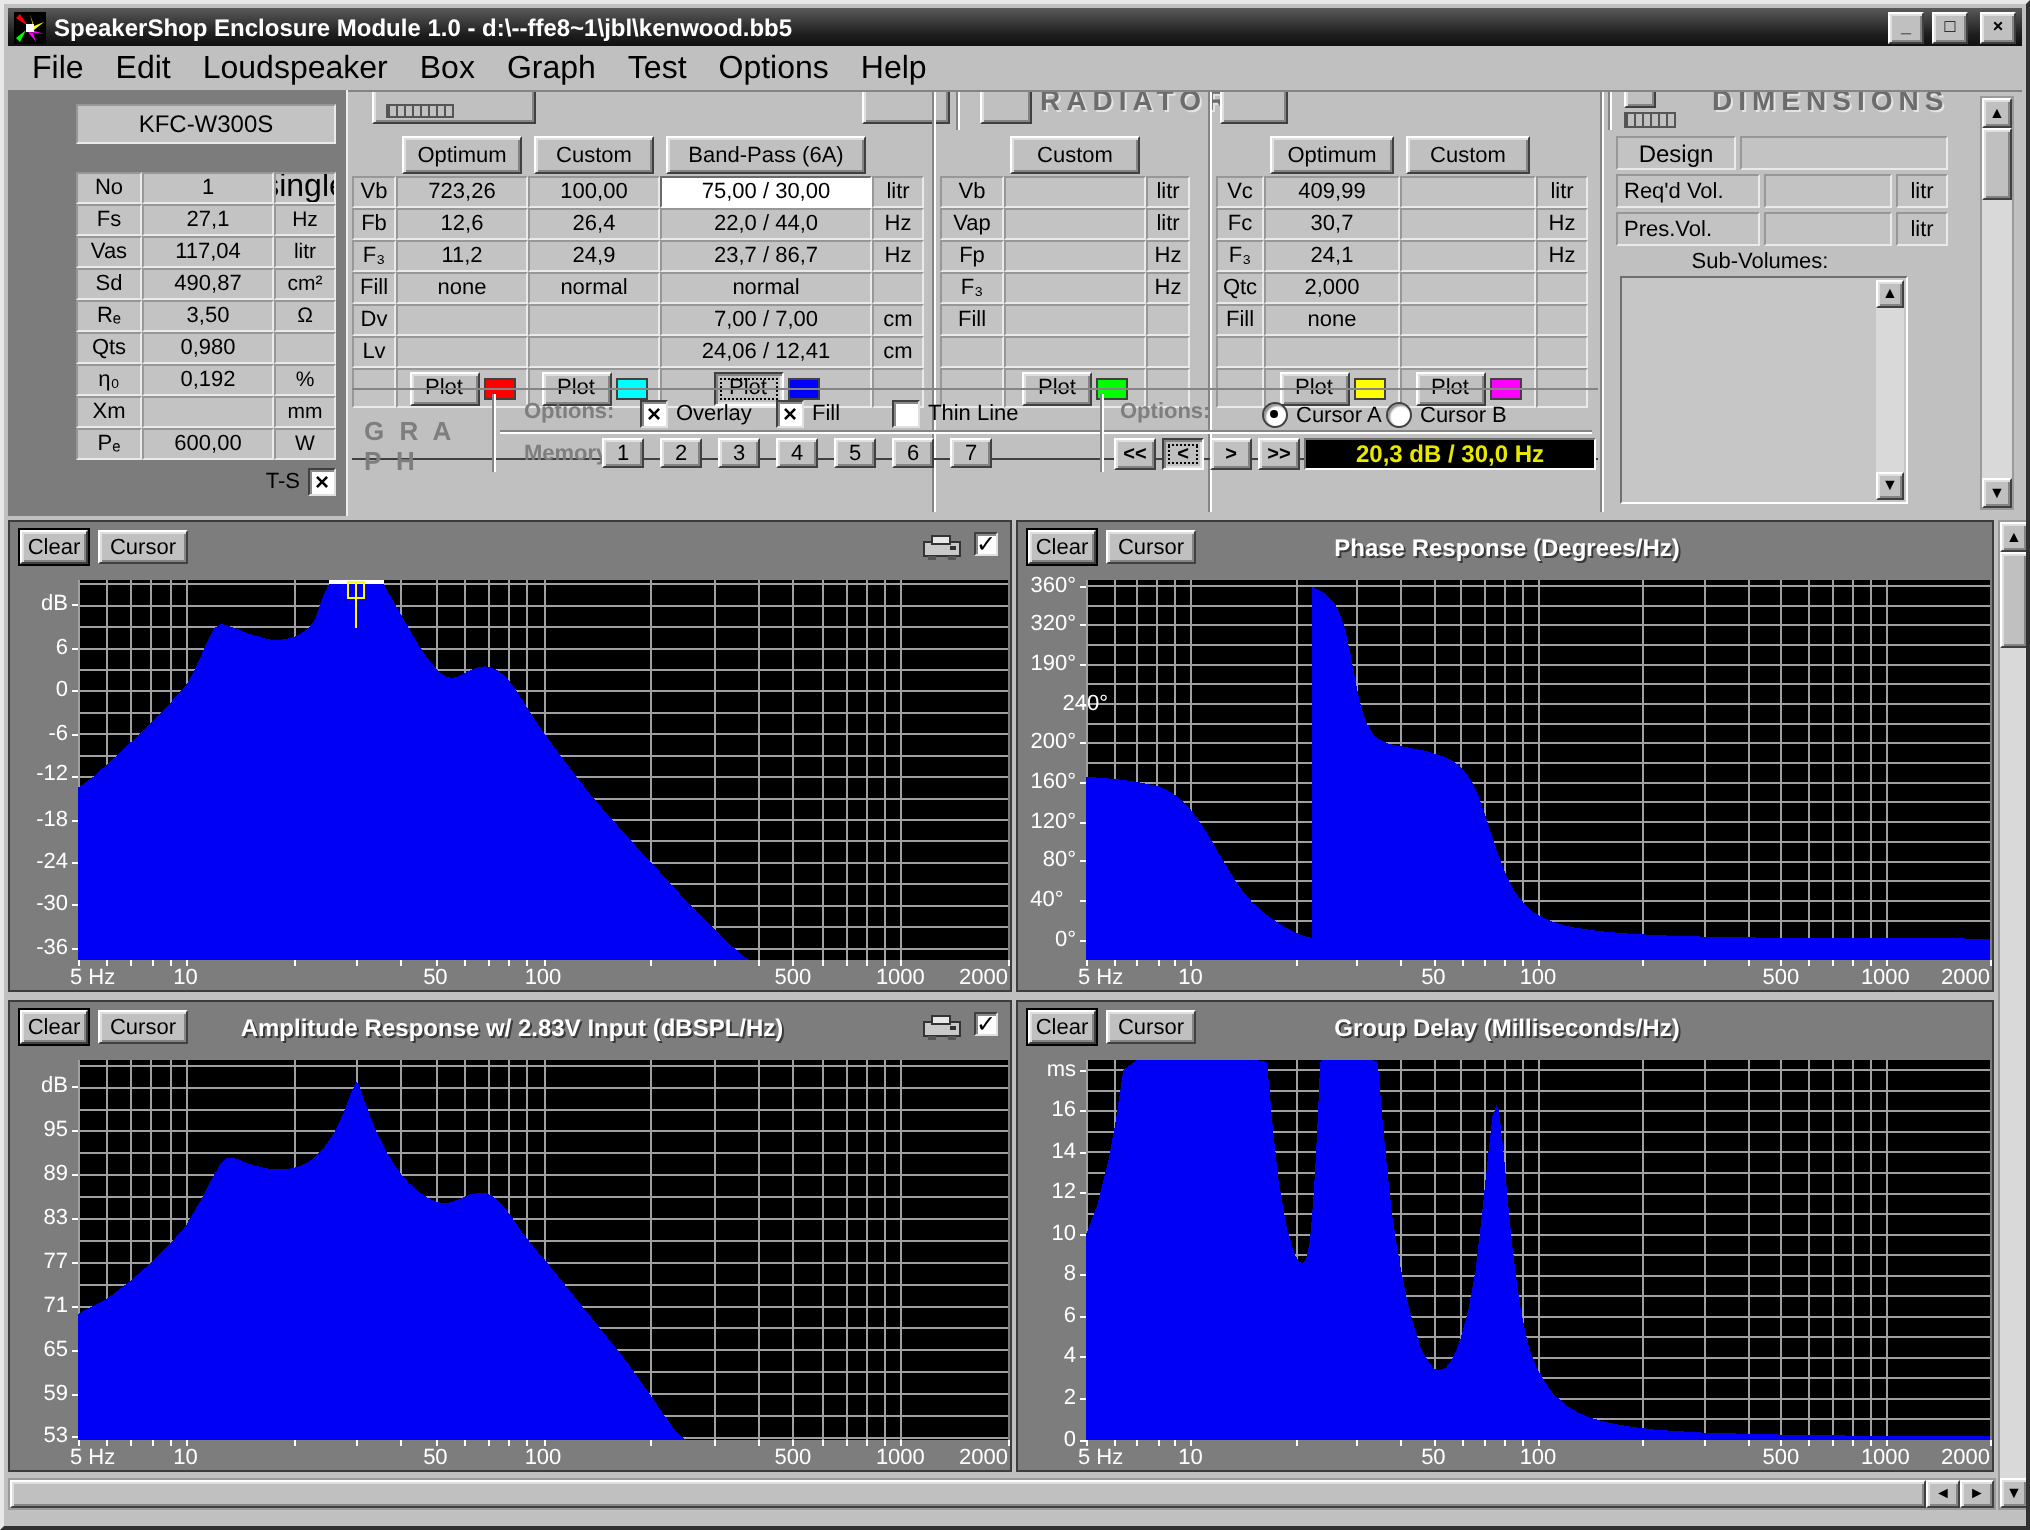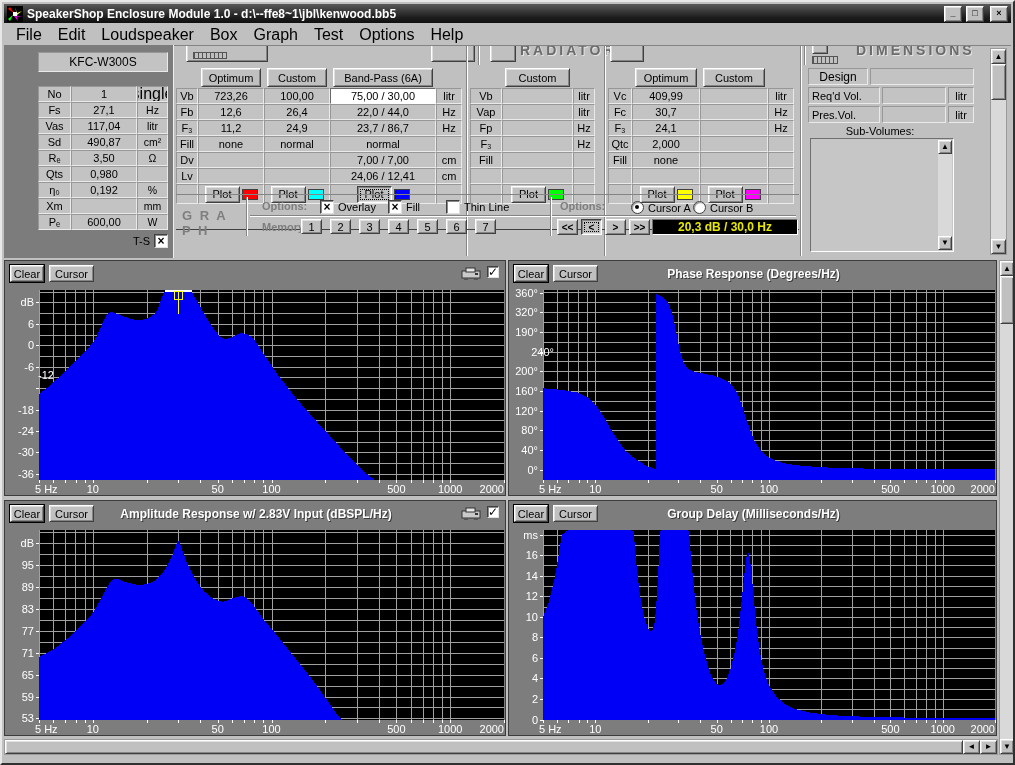--- a/index.html
+++ b/index.html
@@ -429,21 +429,21 @@
           <rect x="135.05918104667865" y="1" width="8" height="8" fill="none" stroke="#ffff00"></rect>
         </svg></div>
       <div class="ylab a" style="left: 0px; top: 35.4px; width: 29px; text-align: right;">dB</div>
       <div class="a" style="left: 31px; top: 41.4px; width: 3px; height: 1px; background: rgb(255, 255, 255);"></div>
       <div class="ylab a" style="left: 0px; top: 56.8px; width: 29px; text-align: right;">6</div>
       <div class="a" style="left: 31px; top: 62.8px; width: 3px; height: 1px; background: rgb(255, 255, 255);"></div>
       <div class="ylab a" style="left: 0px; top: 78.2px; width: 29px; text-align: right;">0</div>
       <div class="a" style="left: 31px; top: 84.2px; width: 3px; height: 1px; background: rgb(255, 255, 255);"></div>
       <div class="ylab a" style="left: 0px; top: 99.6px; width: 29px; text-align: right;">-6</div>
       <div class="a" style="left: 31px; top: 105.6px; width: 3px; height: 1px; background: rgb(255, 255, 255);"></div>
-      <div class="ylab a" style="left: 0px; top: 108px; width: 29px; text-align: right; margin-left: 20px;">-12</div>
+      <div class="ylab a" style="left: 0px; top: 120px; width: 29px; text-align: right;">-12</div>
       <div class="a" style="left: 31px; top: 127.1px; width: 3px; height: 1px; background: rgb(255, 255, 255);"></div>
       <div class="ylab a" style="left: 0px; top: 142.5px; width: 29px; text-align: right;">-18</div>
       <div class="a" style="left: 31px; top: 148.5px; width: 3px; height: 1px; background: rgb(255, 255, 255);"></div>
       <div class="ylab a" style="left: 0px; top: 163.9px; width: 29px; text-align: right;">-24</div>
       <div class="a" style="left: 31px; top: 169.9px; width: 3px; height: 1px; background: rgb(255, 255, 255);"></div>
       <div class="ylab a" style="left: 0px; top: 185.4px; width: 29px; text-align: right;">-30</div>
       <div class="a" style="left: 31px; top: 191.4px; width: 3px; height: 1px; background: rgb(255, 255, 255);"></div>
       <div class="ylab a" style="left: 0px; top: 206.8px; width: 29px; text-align: right;">-36</div>
       <div class="a" style="left: 31px; top: 212.8px; width: 3px; height: 1px; background: rgb(255, 255, 255);"></div>
       <div class="a" style="left: 34px; top: 219px; width: 1px; height: 3px; background: rgb(255, 255, 255);"></div>
@@ -540,21 +540,21 @@
       <div class="ylab a" style="left: 0px; top: 84.5px; width: 29px; text-align: right; margin-left: 16px;">240°</div>
       <div class="a" style="left: 31px; top: 90.5px; width: 3px; height: 1px; background: rgb(255, 255, 255);"></div>
       <div class="ylab a" style="left: 0px; top: 104.2px; width: 29px; text-align: right;">200°</div>
       <div class="a" style="left: 31px; top: 110.2px; width: 3px; height: 1px; background: rgb(255, 255, 255);"></div>
       <div class="ylab a" style="left: 0px; top: 123.9px; width: 29px; text-align: right;">160°</div>
       <div class="a" style="left: 31px; top: 129.9px; width: 3px; height: 1px; background: rgb(255, 255, 255);"></div>
       <div class="ylab a" style="left: 0px; top: 143.6px; width: 29px; text-align: right;">120°</div>
       <div class="a" style="left: 31px; top: 149.6px; width: 3px; height: 1px; background: rgb(255, 255, 255);"></div>
       <div class="ylab a" style="left: 0px; top: 163.3px; width: 29px; text-align: right;">80°</div>
       <div class="a" style="left: 31px; top: 169.3px; width: 3px; height: 1px; background: rgb(255, 255, 255);"></div>
-      <div class="ylab a" style="left: 0px; top: 183px; width: 29px; text-align: right;">40°</div>
+      <div class="ylab a" style="left: 0px; top: 183px; width: 29px; text-align: center;">40°</div>
       <div class="a" style="left: 31px; top: 189px; width: 3px; height: 1px; background: rgb(255, 255, 255);"></div>
       <div class="ylab a" style="left: 0px; top: 202.7px; width: 29px; text-align: right;">0°</div>
       <div class="a" style="left: 31px; top: 208.7px; width: 3px; height: 1px; background: rgb(255, 255, 255);"></div>
       <div class="a" style="left: 34px; top: 219px; width: 1px; height: 3px; background: rgb(255, 255, 255);"></div>
       <div class="a" style="left: 47.8px; top: 219px; width: 1px; height: 3px; background: rgb(255, 255, 255);"></div>
       <div class="a" style="left: 59.4px; top: 219px; width: 1px; height: 3px; background: rgb(255, 255, 255);"></div>
       <div class="a" style="left: 69.5px; top: 219px; width: 1px; height: 3px; background: rgb(255, 255, 255);"></div>
       <div class="a" style="left: 78.3px; top: 219px; width: 1px; height: 3px; background: rgb(255, 255, 255);"></div>
       <div class="a" style="left: 86.3px; top: 219px; width: 1px; height: 3px; background: rgb(255, 255, 255);"></div>
       <div class="a" style="left: 138.6px; top: 219px; width: 1px; height: 3px; background: rgb(255, 255, 255);"></div>

